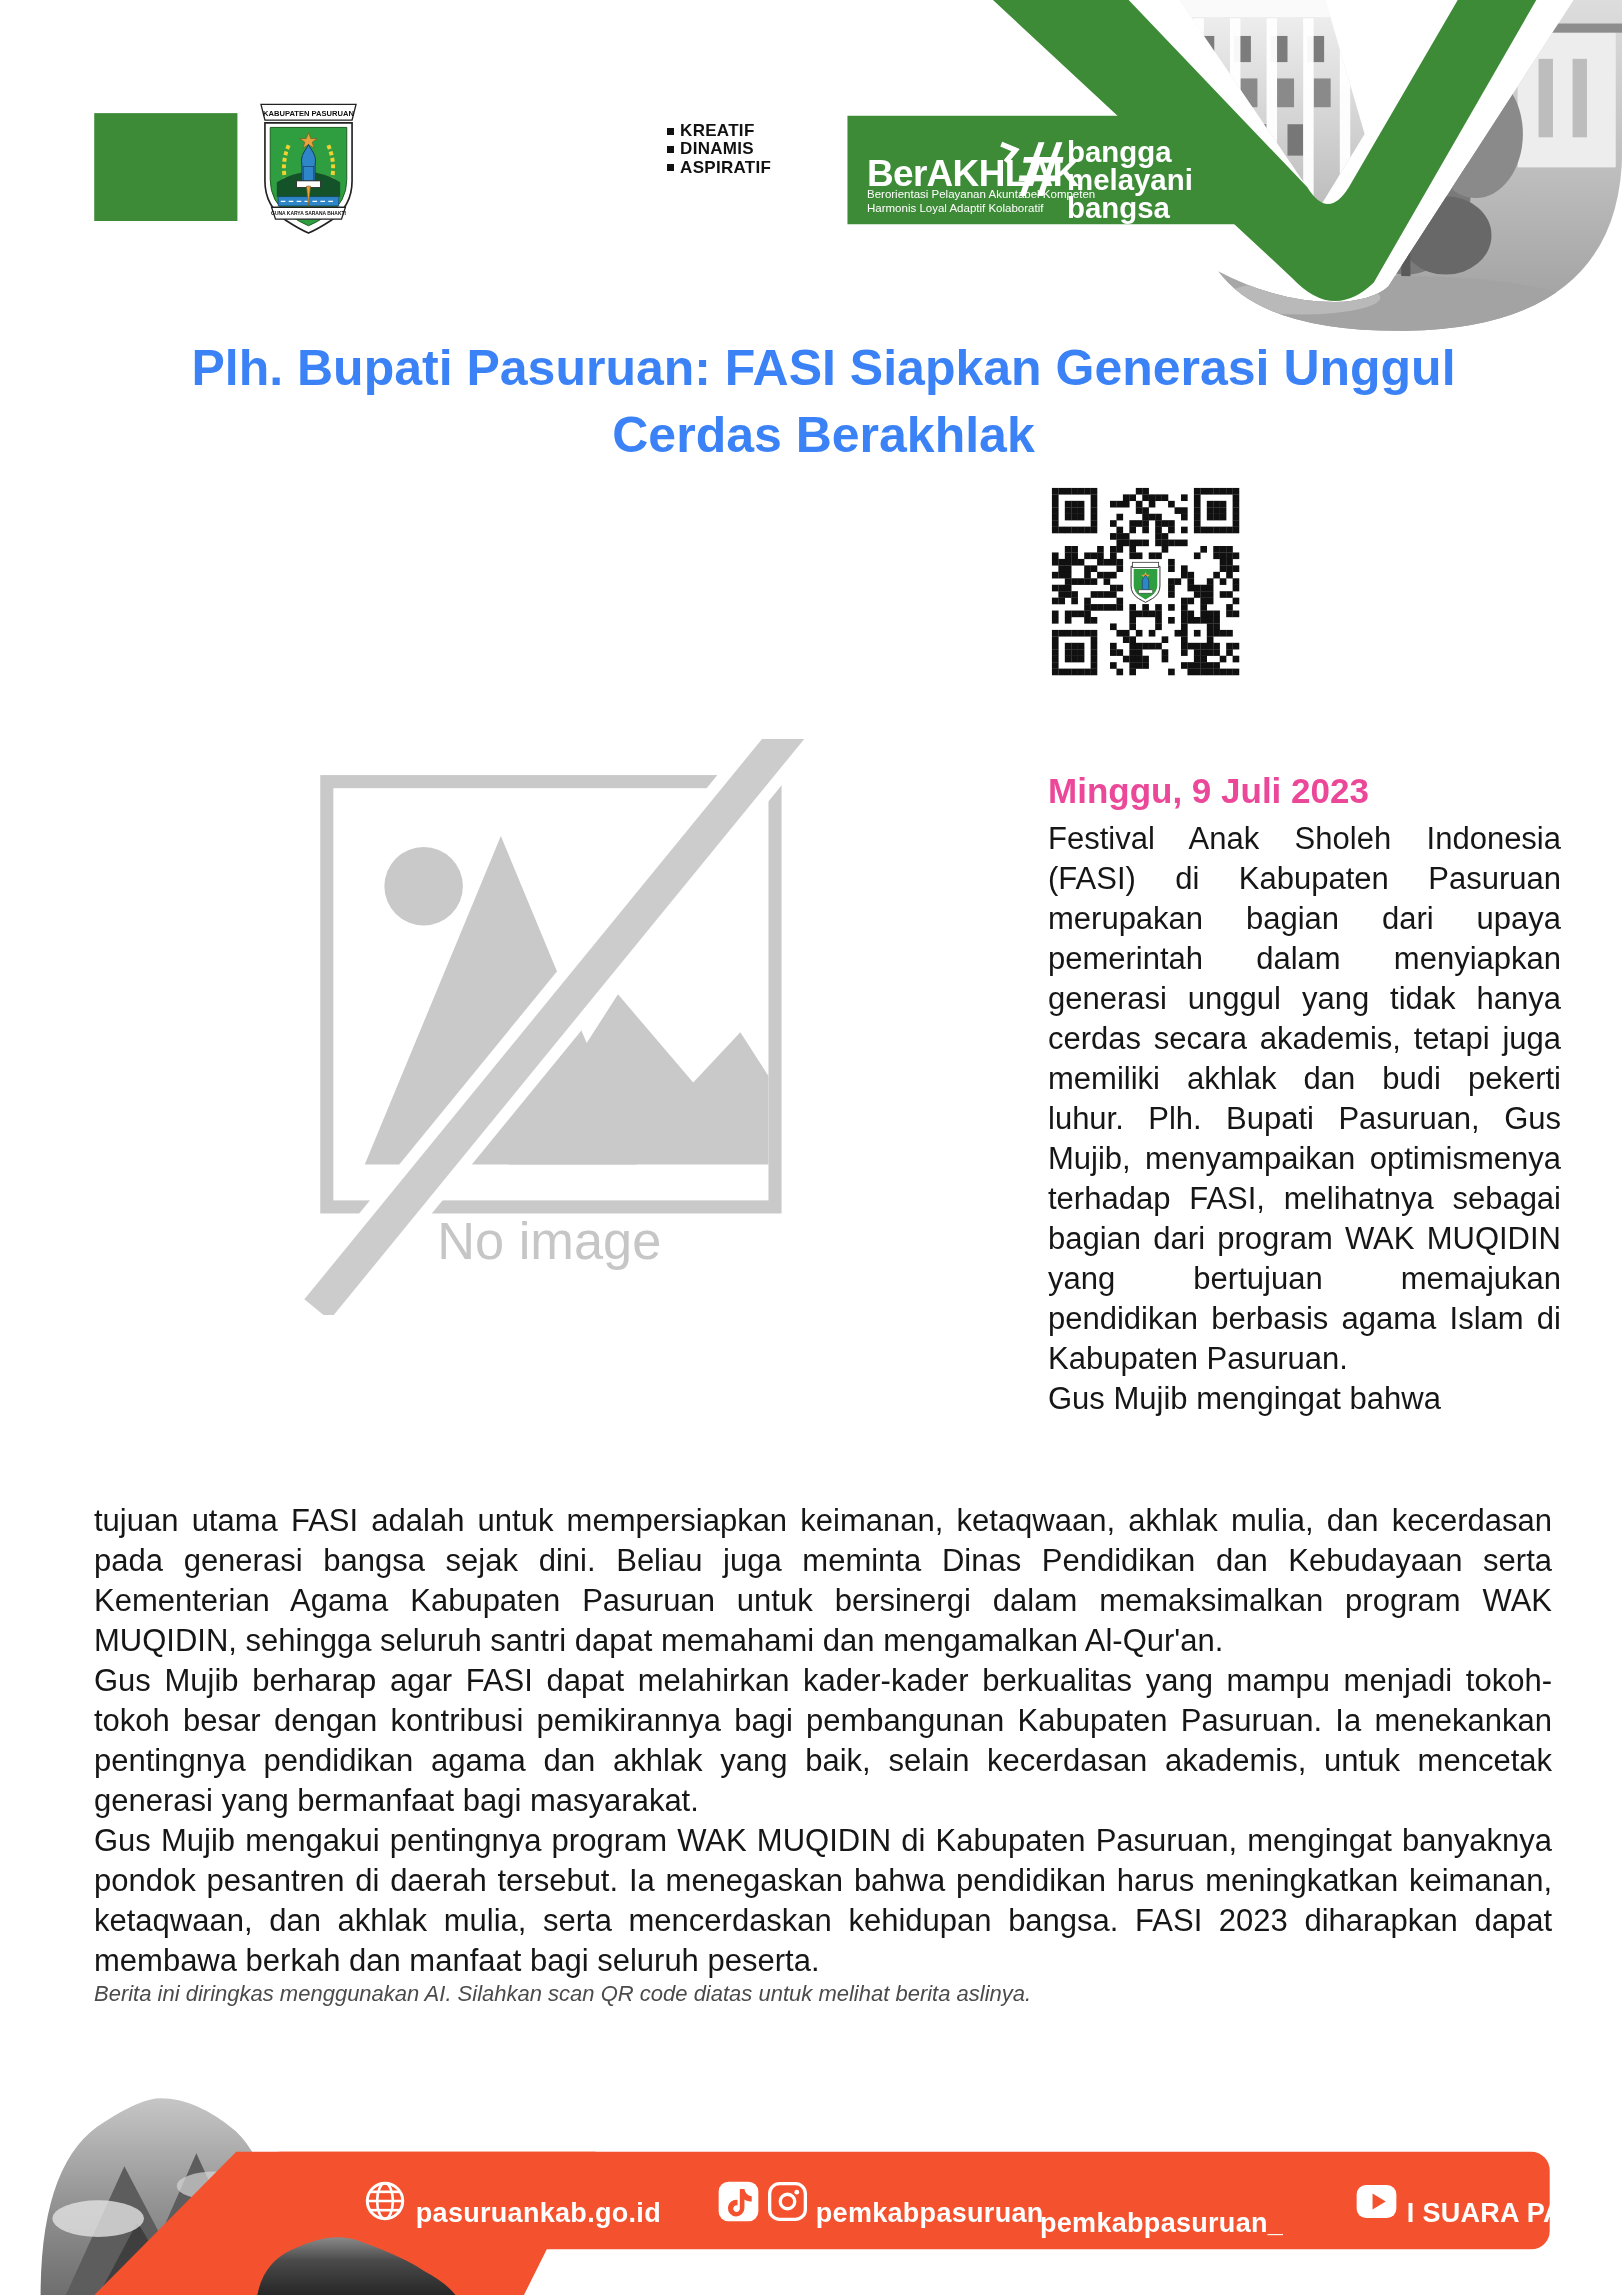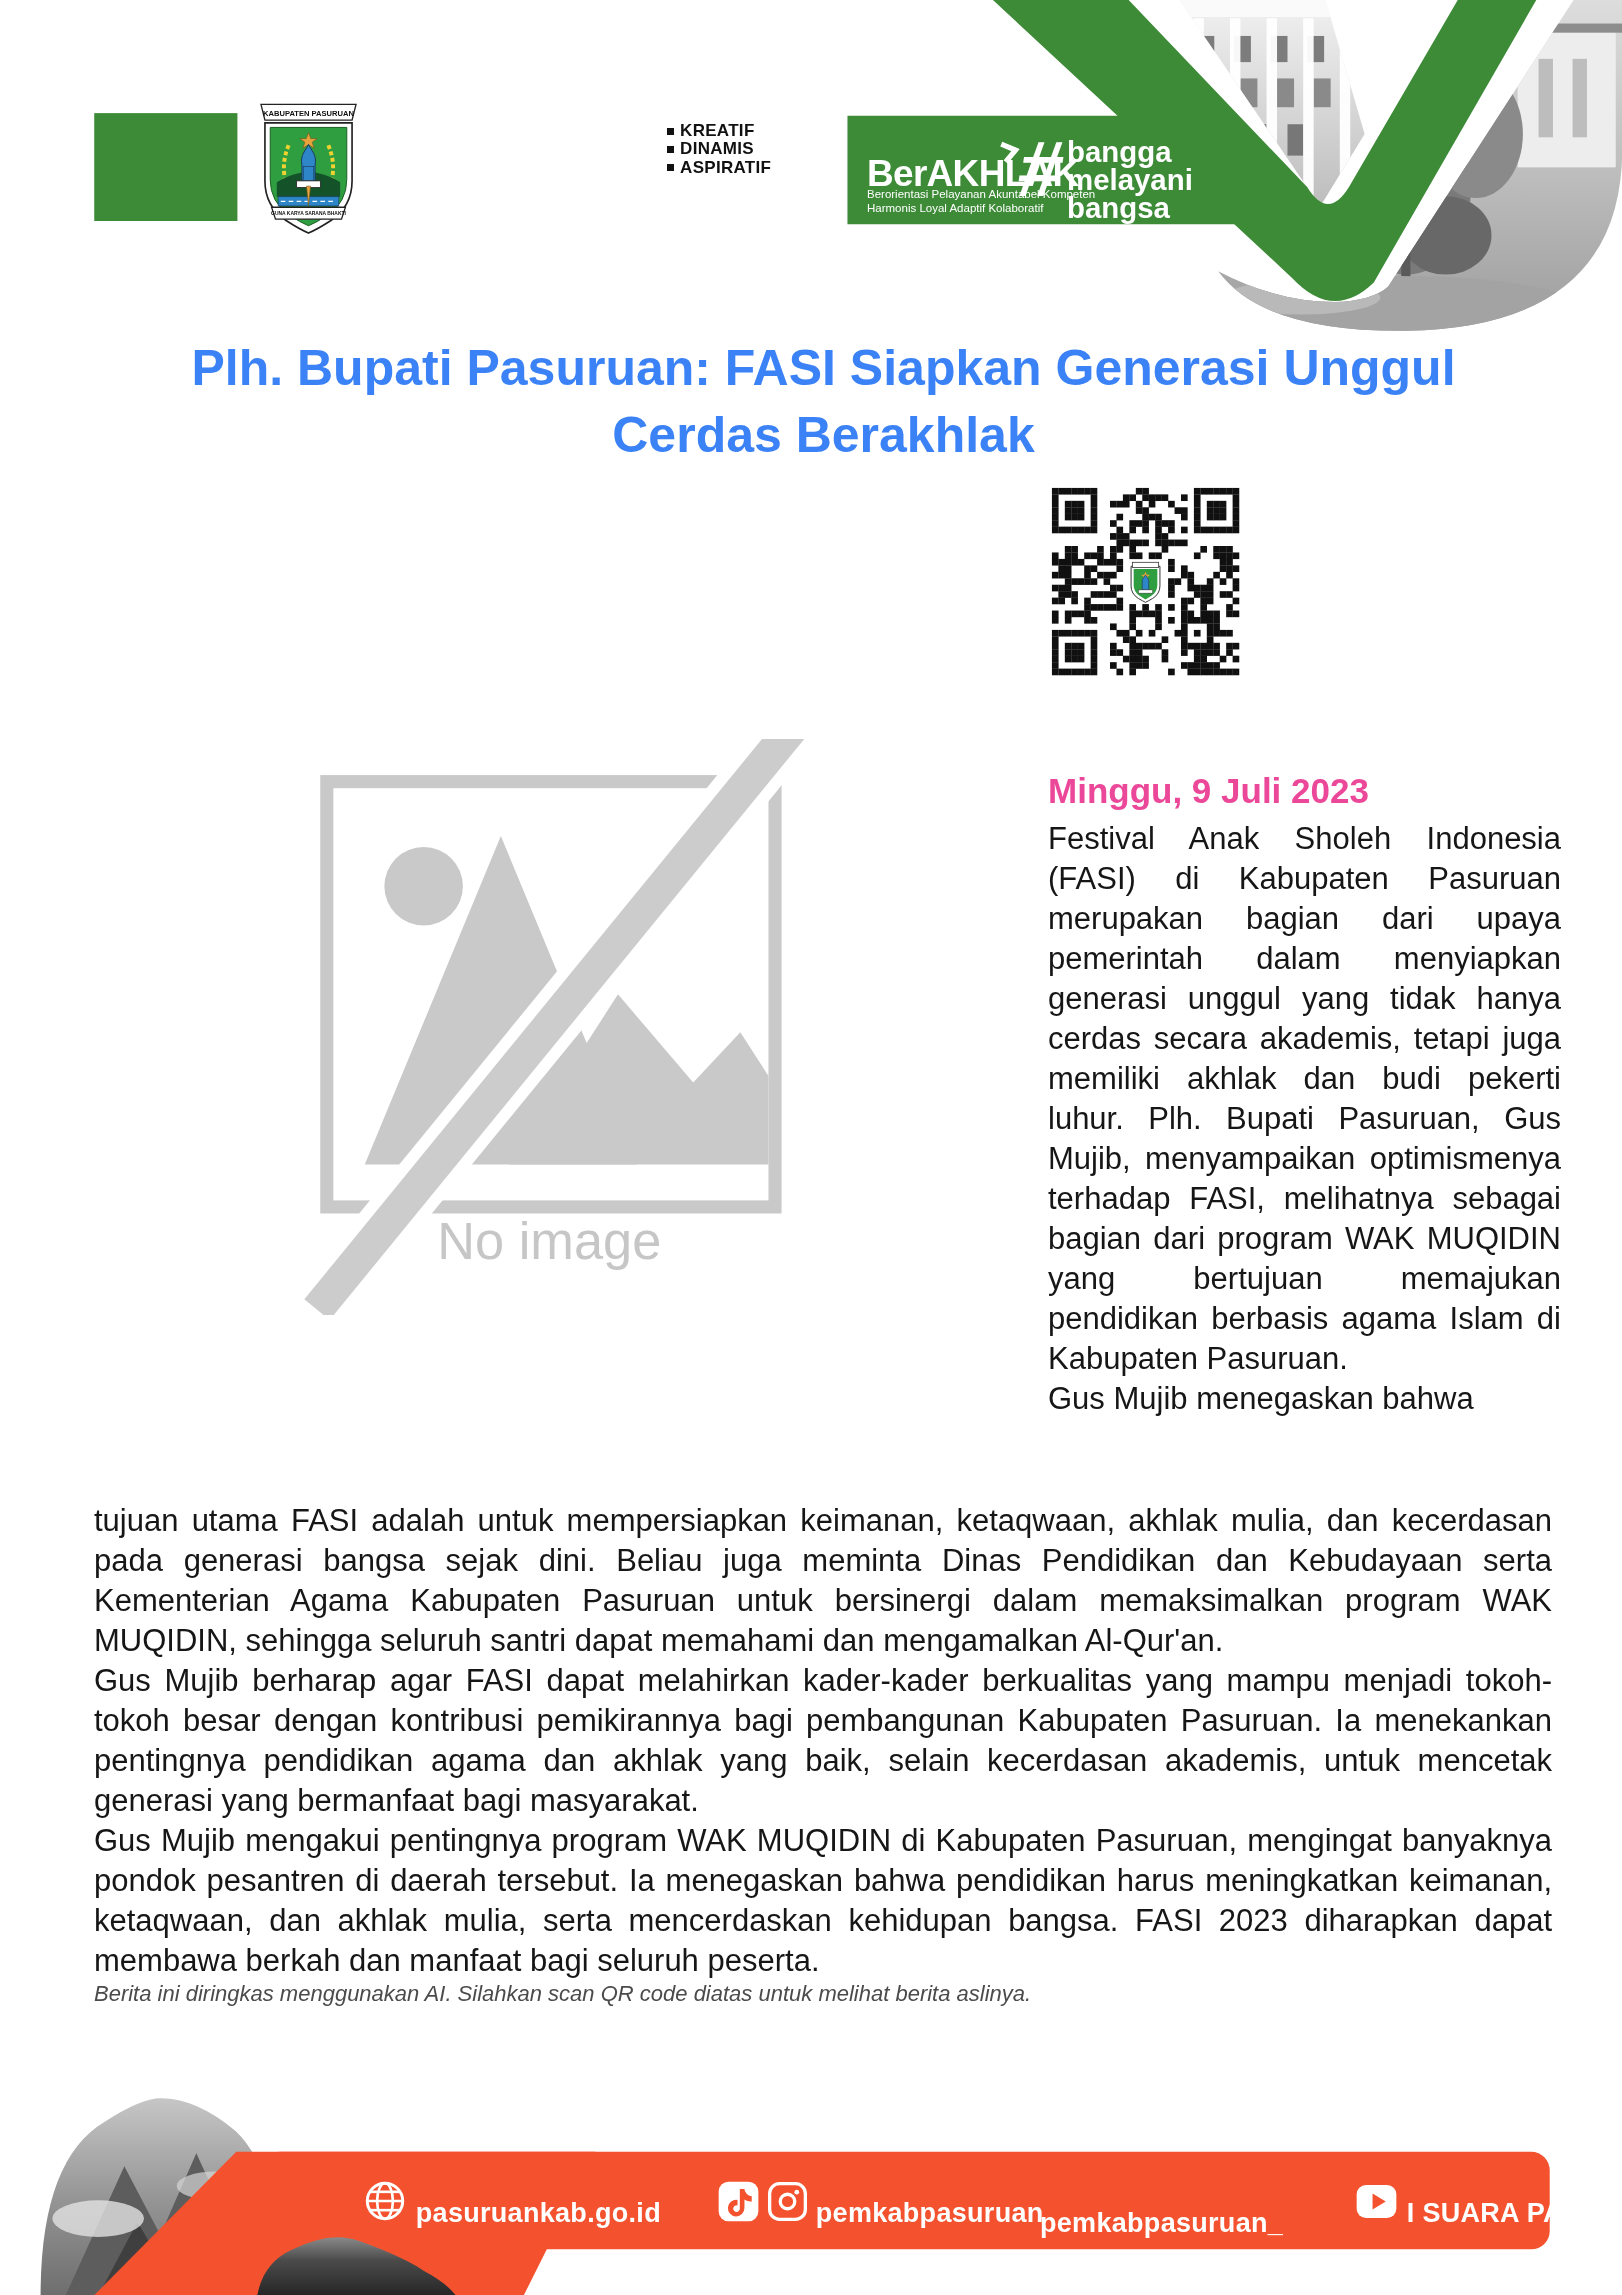--- a/index.html
+++ b/index.html
@@ -567,21 +567,21 @@
     <circle cx="218" cy="225" r="60" fill="#c9c9c9"></circle>
     <polygon points="128,650 336,148 544,650" fill="#c9c9c9"></polygon>
     <polygon points="348,650 515,390 630,525 702,448 745,515 745,650" fill="#c9c9c9"></polygon>
     <line x1="55" y1="872" x2="782" y2="-18" stroke="#ffffff" stroke-width="86"></line>
     <line x1="55" y1="872" x2="782" y2="-18" stroke="#cccccc" stroke-width="50"></line>
     <text x="410" y="795" font-size="80" fill="#c6c6c6" text-anchor="middle" font-family="Liberation Sans, sans-serif">No image</text>
   </svg>
 
   <div class="abs rightcol">
     <p>Festival Anak Sholeh Indonesia (FASI) di Kabupaten Pasuruan merupakan bagian dari upaya pemerintah dalam menyiapkan generasi unggul yang tidak hanya cerdas secara akademis, tetapi juga memiliki akhlak dan budi pekerti luhur. Plh. Bupati Pasuruan, Gus Mujib, menyampaikan optimismenya terhadap FASI, melihatnya sebagai bagian dari program WAK MUQIDIN yang bertujuan memajukan pendidikan berbasis agama Islam di Kabupaten Pasuruan.</p>
-    <p>Gus Mujib menegaskan bahwa</p>
+    <p>Gus Mujib mengingat bahwa</p>
   </div>
 
   <div class="abs bottomflow">
     <p>tujuan utama FASI adalah untuk mempersiapkan keimanan, ketaqwaan, akhlak mulia, dan kecerdasan pada generasi bangsa sejak dini. Beliau juga meminta Dinas Pendidikan dan Kebudayaan serta Kementerian Agama Kabupaten Pasuruan untuk bersinergi dalam memaksimalkan program WAK MUQIDIN, sehingga seluruh santri dapat memahami dan mengamalkan Al-Qur'an.</p>
     <p>Gus Mujib berharap agar FASI dapat melahirkan kader-kader berkualitas yang mampu menjadi tokoh-tokoh besar dengan kontribusi pemikirannya bagi pembangunan Kabupaten Pasuruan. Ia menekankan pentingnya pendidikan agama dan akhlak yang baik, selain kecerdasan akademis, untuk mencetak generasi yang bermanfaat bagi masyarakat.</p>
     <p>Gus Mujib mengakui pentingnya program WAK MUQIDIN di Kabupaten Pasuruan, mengingat banyaknya pondok pesantren di daerah tersebut. Ia menegaskan bahwa pendidikan harus meningkatkan keimanan, ketaqwaan, dan akhlak mulia, serta mencerdaskan kehidupan bangsa. FASI 2023 diharapkan dapat membawa berkah dan manfaat bagi seluruh peserta.</p>
     <p class="disclaimer">Berita ini diringkas menggunakan AI. Silahkan scan QR code diatas untuk melihat berita aslinya.</p>
   </div>
 
   <svg class="abs" style="left:0;top:2081px;" width="1623" height="215" viewBox="0 0 2480 328">

